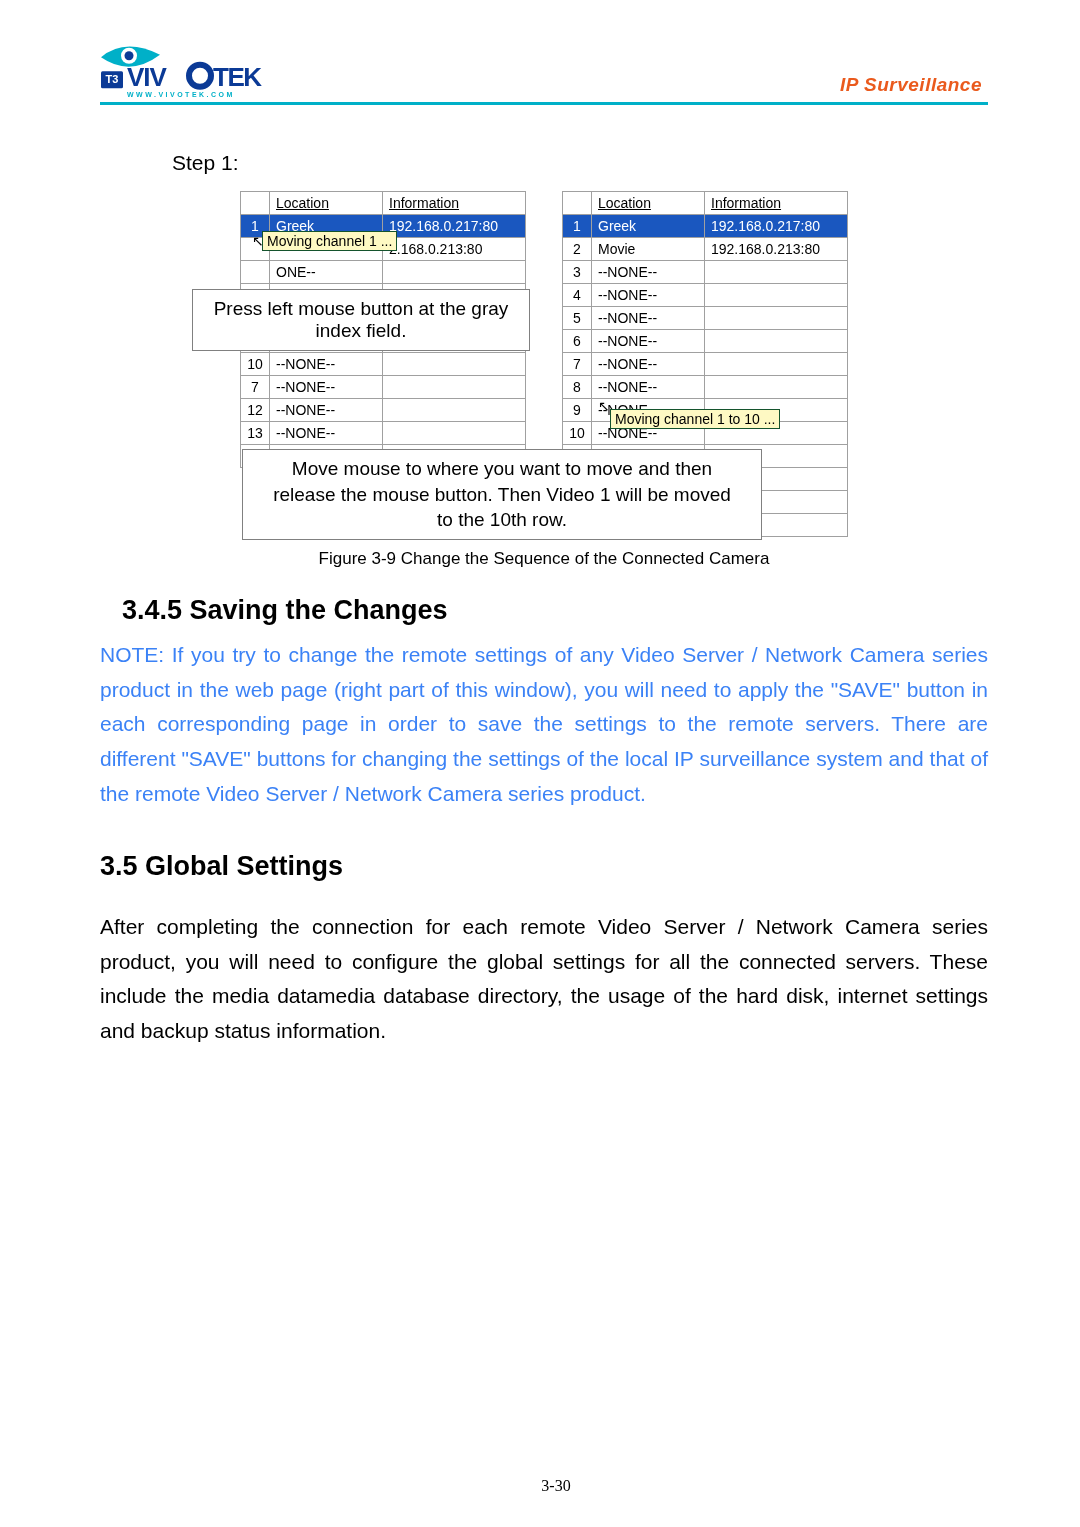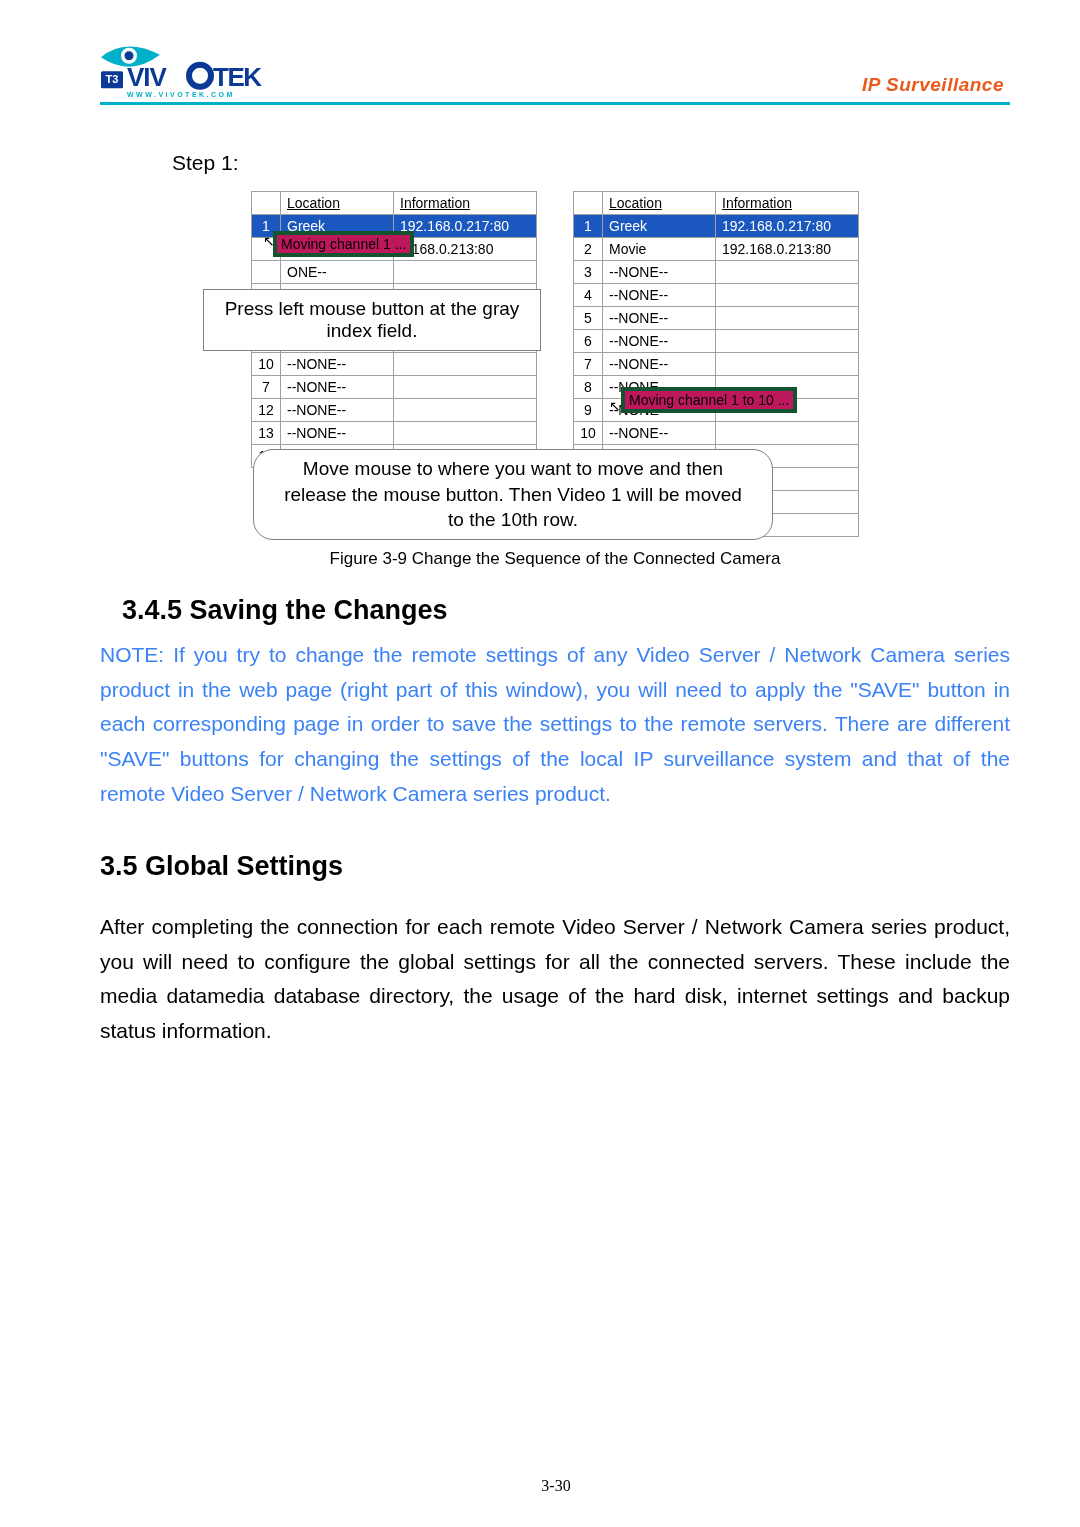--- a/index.html
+++ b/index.html
@@ -6,21 +6,21 @@
   body {
     width: 1080px;
     height: 1527px;
     font-family: Arial, "Helvetica Neue", Helvetica, sans-serif;
     color: #000;
     position: relative;
     background: #fff;
     box-sizing: border-box;
   }
   .page {
-    padding: 34px 70px 60px 100px;
+    padding: 34px 92px 60px 100px;
     box-sizing: border-box;
   }
   .header-row {
     display: flex;
     justify-content: space-between;
     align-items: flex-end;
     margin-bottom: 2px;
   }
   .logo {
     width: 170px;
@@ -102,33 +102,32 @@
     z-index: 4;
   }
   .callout.c1 { top: 98px; left: -48px; width: 312px; }
   .callout.c2 {
     top: 258px;
     left: 2px;
     width: 478px;
     font-size: 19px;
     line-height: 1.35;
     padding: 6px 20px 6px 20px;
-    border-radius: 20px;
   }
   .drag-tip {
     position: absolute;
-    background: #be185d;
-    border: 4px solid #14532d;
+    background: #fef9c3;
+    border: 1px solid #14532d;
     font-family: Arial, sans-serif;
     font-size: 14px;
     padding: 1px 4px;
     z-index: 5;
   }
   .drag-tip.t1 { top: 40px; left: 22px; }
-  .drag-tip.t2 { top: 196px; left: 48px; }
+  .drag-tip.t2 { top: 218px; left: 48px; }
   .cursor-dot {
     position: absolute;
     font-family: Arial, sans-serif;
     font-size: 14px;
     z-index: 6;
   }
   .t2wrap { position: relative; }
 
   .figure-caption {
     text-align: center;

